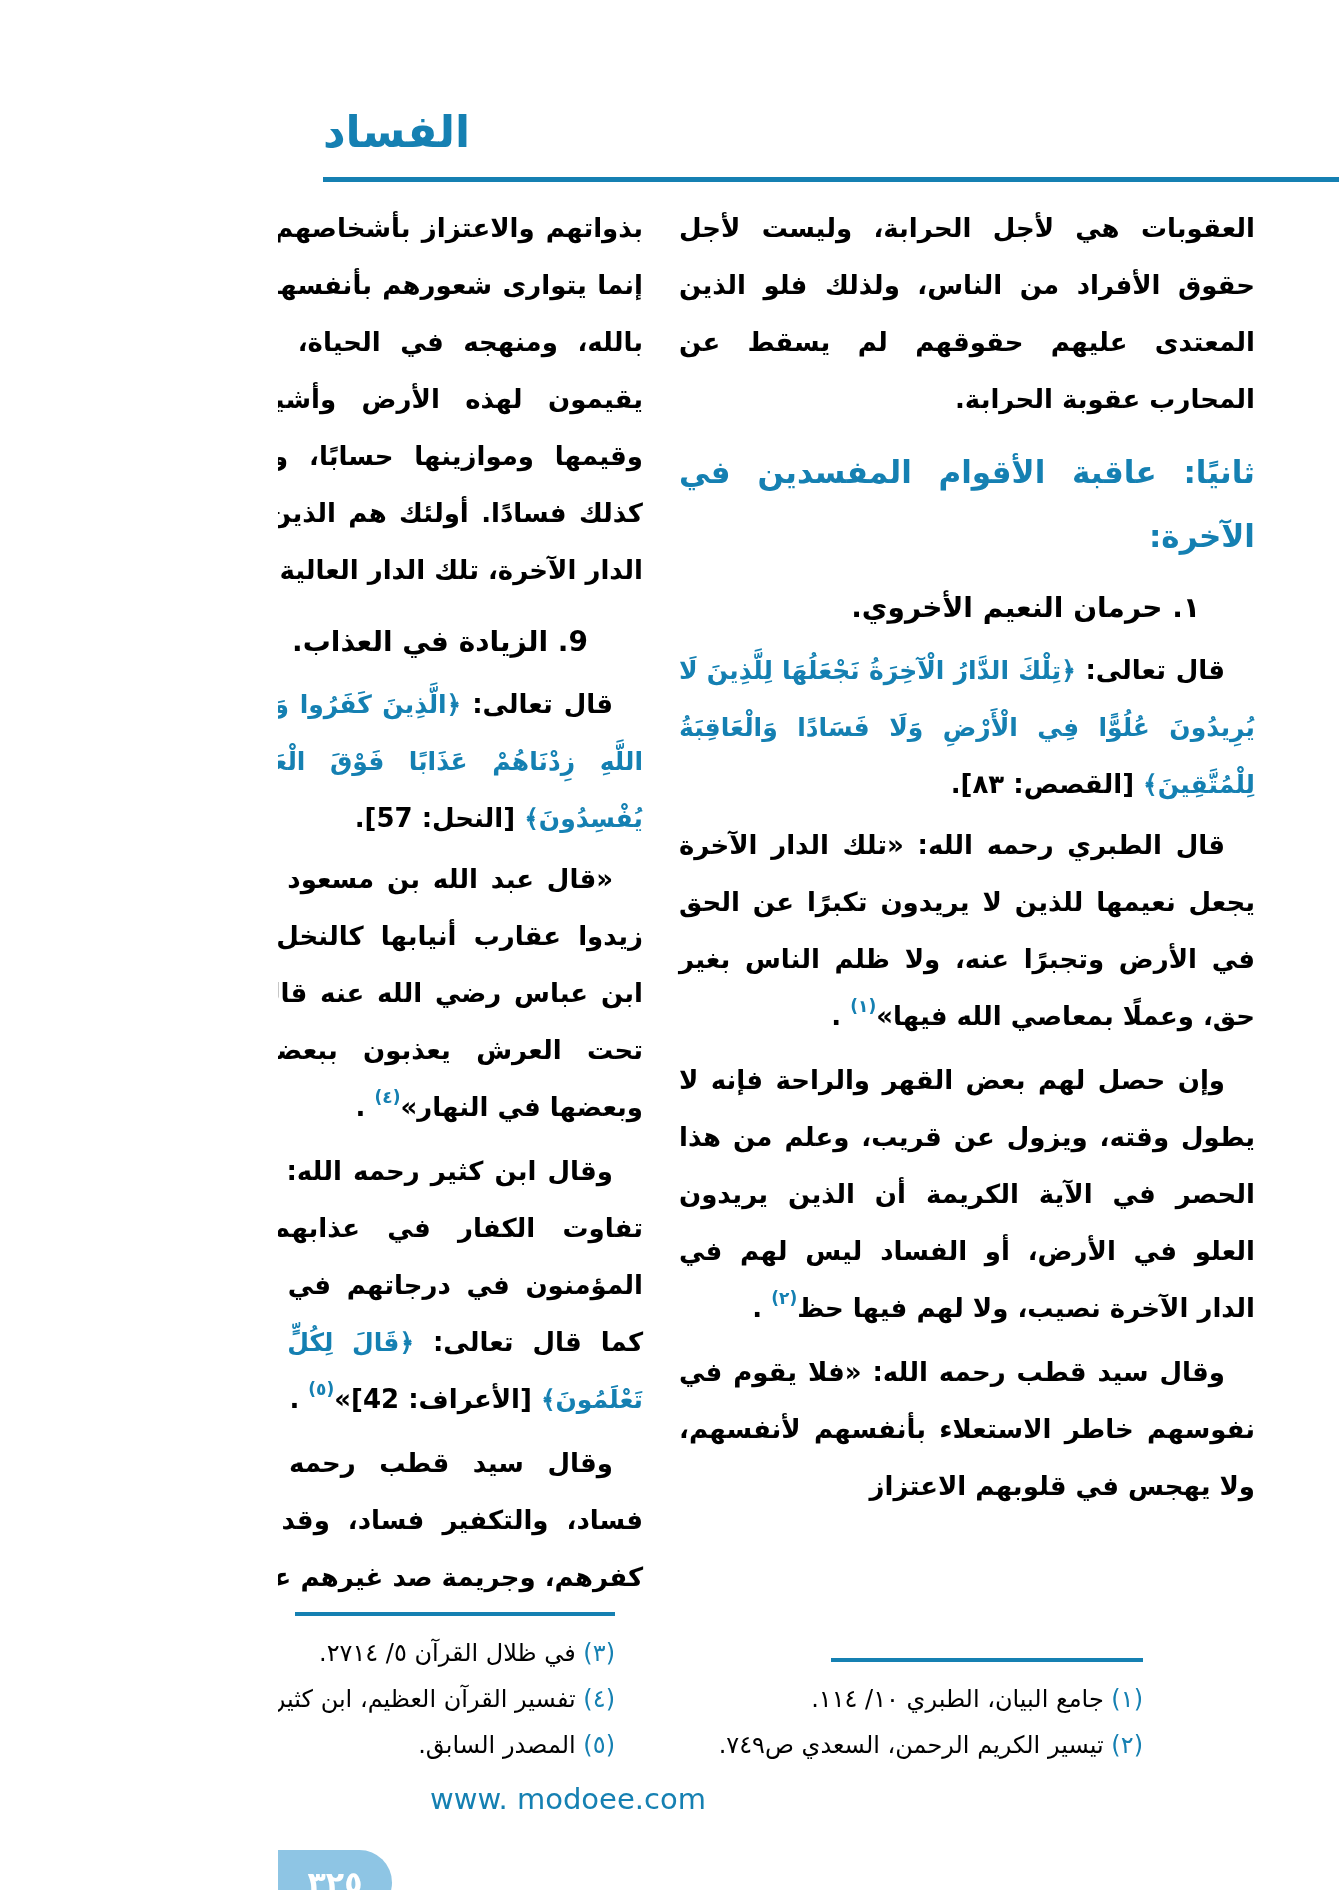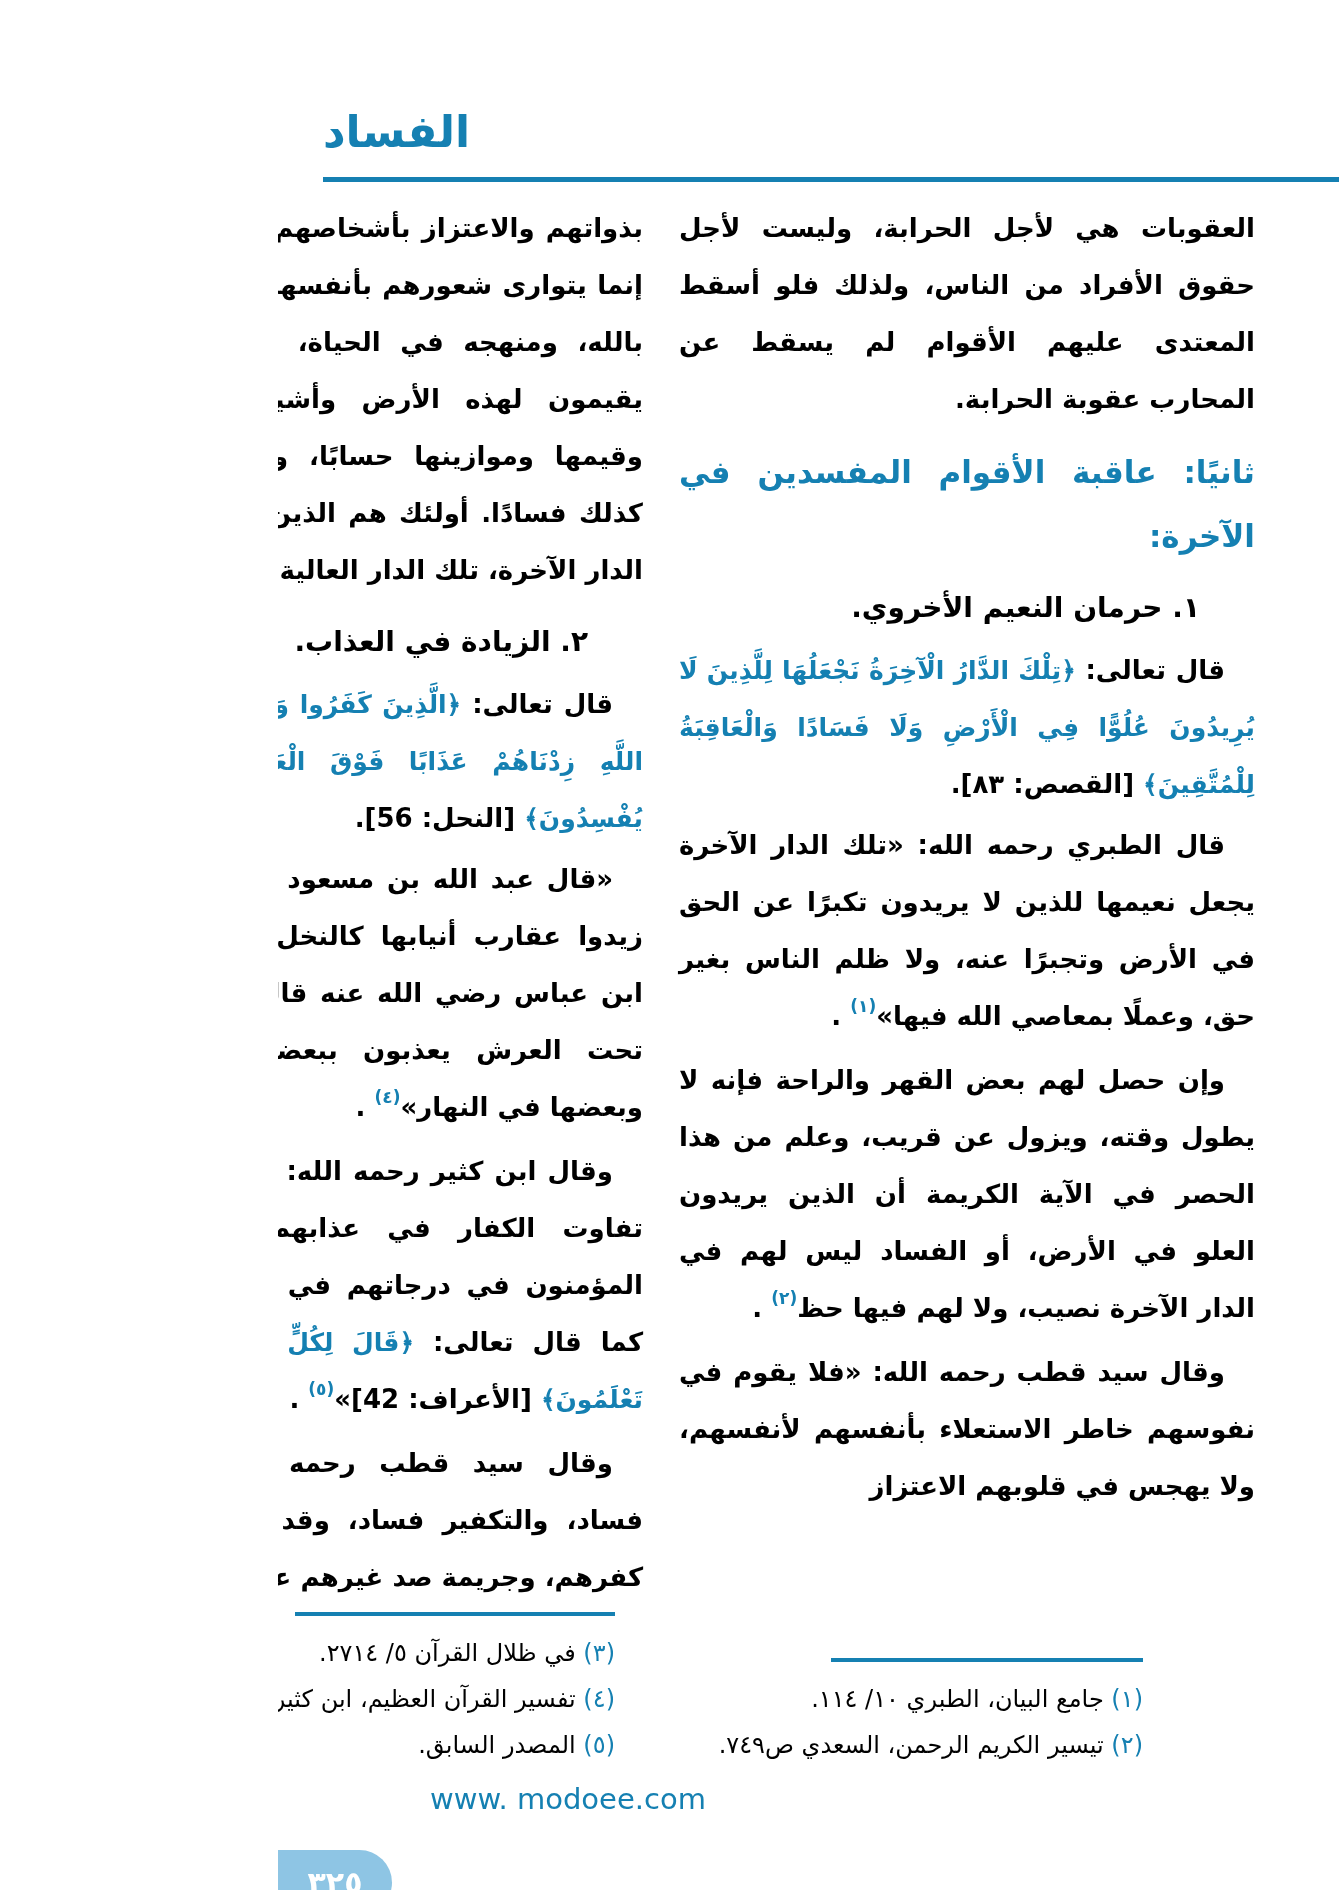--- a/index.html
+++ b/index.html
@@ -130,42 +130,42 @@
 
 <div class="page" style="--accent: #1580b2; --badge: #8ec5e4;">
 
   <div class="header-title">الفساد</div>
   <div class="header-rule"></div>
 
   <div class="body-cols">
 
     <div class="col col-right">
       <div class="blocks">
-          <p class="para no-indent"><span class="txt">العقوبات هي لأجل الحرابة، وليست لأجل حقوق الأفراد من الناس، ولذلك فلو أسقط المعتدى عليهم الأقوام لم يسقط عن المحارب عقوبة الحرابة.</span></p>
+          <p class="para no-indent"><span class="txt">العقوبات هي لأجل الحرابة، وليست لأجل حقوق الأفراد من الناس، ولذلك فلو الذين المعتدى عليهم حقوقهم لم يسقط عن المحارب عقوبة الحرابة.</span></p>
           <div class="h-teal">ثانيًا: عاقبة الأقوام المفسدين في الآخرة:</div>
           <div class="h-num">١. حرمان النعيم الأخروي.</div>
           <p class="para"><span class="txt">قال تعالى: </span><span class="quran">﴿تِلْكَ الدَّارُ الْآخِرَةُ نَجْعَلُهَا لِلَّذِينَ لَا يُرِيدُونَ عُلُوًّا فِي الْأَرْضِ وَلَا فَسَادًا وَالْعَاقِبَةُ لِلْمُتَّقِينَ﴾</span><span class="txt"> [القصص: ٨٣].</span></p>
           <p class="para"><span class="txt">قال الطبري رحمه الله: «تلك الدار الآخرة يجعل نعيمها للذين لا يريدون تكبرًا عن الحق في الأرض وتجبرًا عنه، ولا ظلم الناس بغير حق، وعملًا بمعاصي الله فيها»</span><span class="ref">(١)</span><span class="txt"> .</span></p>
           <p class="para"><span class="txt">وإن حصل لهم بعض القهر والراحة فإنه لا يطول وقته، ويزول عن قريب، وعلم من هذا الحصر في الآية الكريمة أن الذين يريدون العلو في الأرض، أو الفساد ليس لهم في الدار الآخرة نصيب، ولا لهم فيها حظ</span><span class="ref">(٢)</span><span class="txt"> .</span></p>
           <p class="para"><span class="txt">وقال سيد قطب رحمه الله: «فلا يقوم في نفوسهم خاطر الاستعلاء بأنفسهم لأنفسهم، ولا يهجس في قلوبهم الاعتزاز</span></p>
         </div>
       <div class="footnotes">
         <div class="fn-rule"></div>
         <div>
             <div class="fn-line"><span class="fn-num">(١) </span><span>جامع البيان، الطبري ١٠/ ١١٤.</span></div>
             <div class="fn-line"><span class="fn-num">(٢) </span><span>تيسير الكريم الرحمن، السعدي ص٧٤٩.</span></div>
           </div>
       </div>
     </div>
 
     <div class="col col-left">
       <div class="blocks">
           <p class="para no-indent"><span class="txt">بذواتهم والاعتزاز بأشخاصهم وما يتعلق بها. إنما يتوارى شعورهم بأنفسهم؛ ليملأها النور بالله، ومنهجه في الحياة، أولئك الذين لا يقيمون لهذه الأرض وأشيائها وأعراضها وقيمها وموازينها حسابًا، ولا يبغون فيها كذلك فسادًا. أولئك هم الذين جعل الله لهم الدار الآخرة، تلك الدار العالية السامية»</span><span class="ref">(٣)</span><span class="txt"> .</span></p>
-          <div class="h-num">٢. الزيادة في العذاب.</div>
-          <p class="para"><span class="txt">قال تعالى: </span><span class="quran">﴿الَّذِينَ كَفَرُوا وَصَدُّوا عَنْ سَبِيلِ اللَّهِ زِدْنَاهُمْ عَذَابًا فَوْقَ الْعَذَابِ بِمَا كَانُوا يُفْسِدُونَ﴾</span><span class="txt"> [النحل: 56].</span></p>
+          <div class="h-num">9. الزيادة في العذاب.</div>
+          <p class="para"><span class="txt">قال تعالى: </span><span class="quran">﴿الَّذِينَ كَفَرُوا وَصَدُّوا عَنْ سَبِيلِ اللَّهِ زِدْنَاهُمْ عَذَابًا فَوْقَ الْعَذَابِ بِمَا كَانُوا يُفْسِدُونَ﴾</span><span class="txt"> [النحل: 57].</span></p>
           <p class="para"><span class="txt">«قال عبد الله بن مسعود رضي الله عنه: زيدوا عقارب أنيابها كالنخل الطوال، وعن ابن عباس رضي الله عنه قال: خمسة أنهار تحت العرش يعذبون ببعضها في الليل، وبعضها في النهار»</span><span class="ref">(٤)</span><span class="txt"> .</span></p>
           <p class="para"><span class="txt">وقال ابن كثير رحمه الله: «هذا دليل على تفاوت الكفار في عذابهم كما يتفاوت المؤمنون في درجاتهم في الجنة ودرجاتها كما قال تعالى: </span><span class="quran">﴿قَالَ لِكُلٍّ ضِعْفٌ وَلَكِنْ لَا تَعْلَمُونَ﴾</span><span class="txt"> [الأعراف: 42]»</span><span class="ref">(٥)</span><span class="txt"> .</span></p>
           <p class="para"><span class="txt">وقال سيد قطب رحمه الله: «فالكفر فساد، والتكفير فساد، وقد ارتكبوا جريمة كفرهم، وجريمة صد غيرهم عن الهدى،</span></p>
         </div>
       <div class="footnotes">
         <div class="fn-rule"></div>
         <div>
             <div class="fn-line"><span class="fn-num">(٣) </span><span>في ظلال القرآن ٥/ ٢٧١٤.</span></div>
             <div class="fn-line"><span class="fn-num">(٤) </span><span>تفسير القرآن العظيم، ابن كثير ٢/ ٦٣.</span></div>
             <div class="fn-line"><span class="fn-num">(٥) </span><span>المصدر السابق.</span></div>

